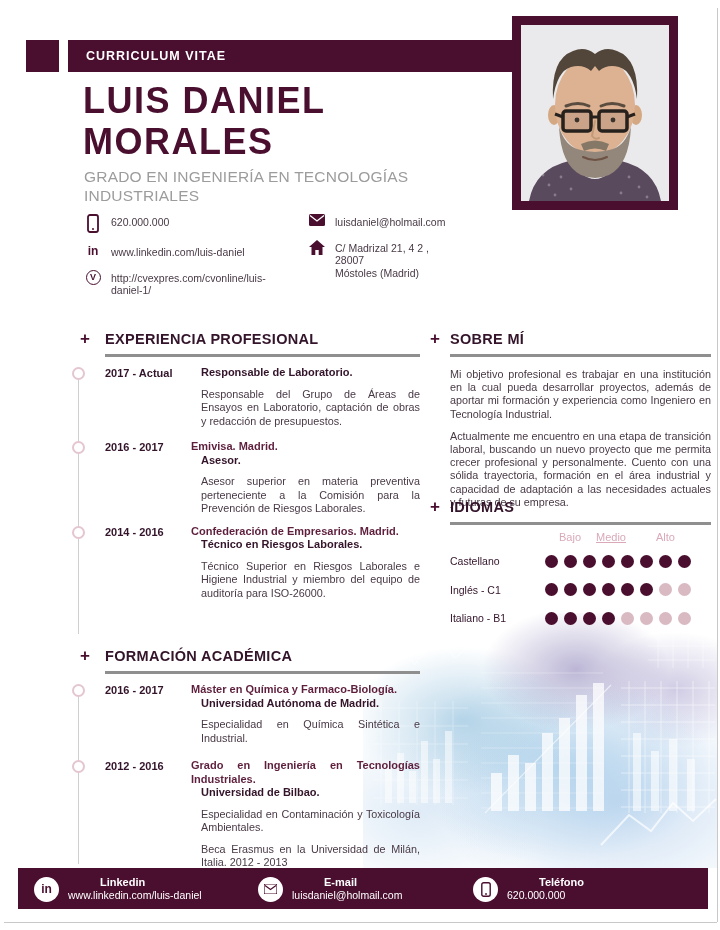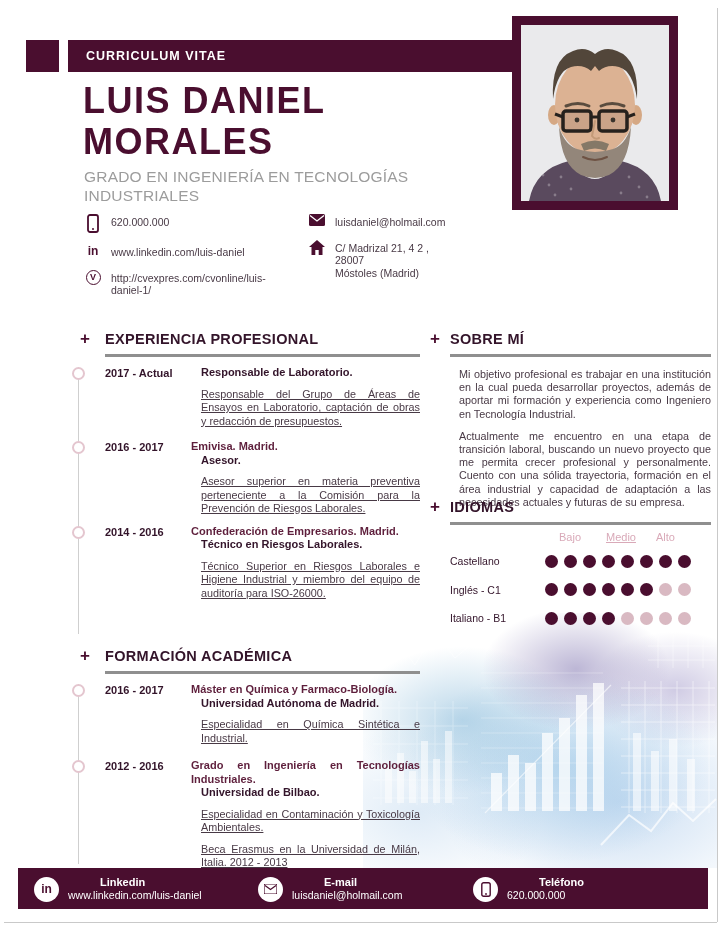--- a/index.html
+++ b/index.html
@@ -61,31 +61,31 @@
   .timeline { position:relative; margin-top:6px; padding-left:37px; padding-top:3px; }
   .timeline::before { content:""; position:absolute; left:10px; top:4px; width:1px; background:var(--timeline_line); }
   .sec-exp .timeline::before { height:267px; }
   .sec-edu .timeline::before { height:180px; }
   .entry { position:relative; display:flex; }
   .entry::before { content:""; position:absolute; left:-33px; top:1px; width:9px; height:9px; border:2px solid var(--timeline_circle); border-radius:50%; background:#fff; }
   .entry-date { width:86px; flex-shrink:0; font-size:11px; font-weight:bold; color:var(--heading); padding-top:1px; }
   .entry-body { flex:1; }
   .entry-company { font-size:11px; font-weight:bold; color:var(--company); line-height:13.5px; text-align:justify; }
   .entry-role { font-size:11px; font-weight:bold; color:var(--heading); line-height:13.5px; margin-left:10px; }
-  .entry-desc { font-size:10.8px; color:var(--body); line-height:13.5px; margin-left:10px; margin-top:8px; text-align:justify;text-decoration:underline; }
+  .entry-desc { font-size:10.8px; color:var(--body); line-height:13.5px; margin-left:10px; margin-top:8px; text-align:justify; }
 
   
   .about-text { margin-left:20px; margin-top:11px; }
-  .about-text p { font-size:10.8px; line-height:13.2px; color:var(--body); text-align:justify; margin-bottom:9px;margin-left:9px; }
+  .about-text p { font-size:10.8px; line-height:13.2px; color:var(--body); text-align:justify; margin-bottom:9px; }
 
   
   .lang-table { margin-left:20px; margin-top:6px; }
   .scale-row { position:relative; height:16px; margin-top:5px; }
   .scale-row span { position:absolute; top:0; font-size:11px; color:var(--scale_label); }
-  .scale-bajo { left:109px; } .scale-medio { left:156px;text-decoration:underline; } .scale-alto { left:206px; }
+  .scale-bajo { left:109px; } .scale-medio { left:146px;text-decoration:underline; } .scale-alto { left:206px; }
   .lang-row { display:flex; align-items:center; height:28.5px; }
   .lang-name { width:95px; font-size:10.5px; color:var(--heading); flex-shrink:0; }
   .dots { display:flex; gap:6px; }
   .dot { width:13px; height:13px; border-radius:50%; background:var(--dot_empty); }
   .dot.filled { background:var(--primary); }
 
   
   .footer-bar { position:absolute; left:18px; top:868px; width:690px; height:41px; background:var(--primary); z-index:2; }
   .f-item { position:absolute; top:8px; display:flex; gap:9px; align-items:center; }
   .f-item-1 { left:16px; } .f-item-2 { left:240px; } .f-item-3 { left:455px;justify-content:space-between; }

